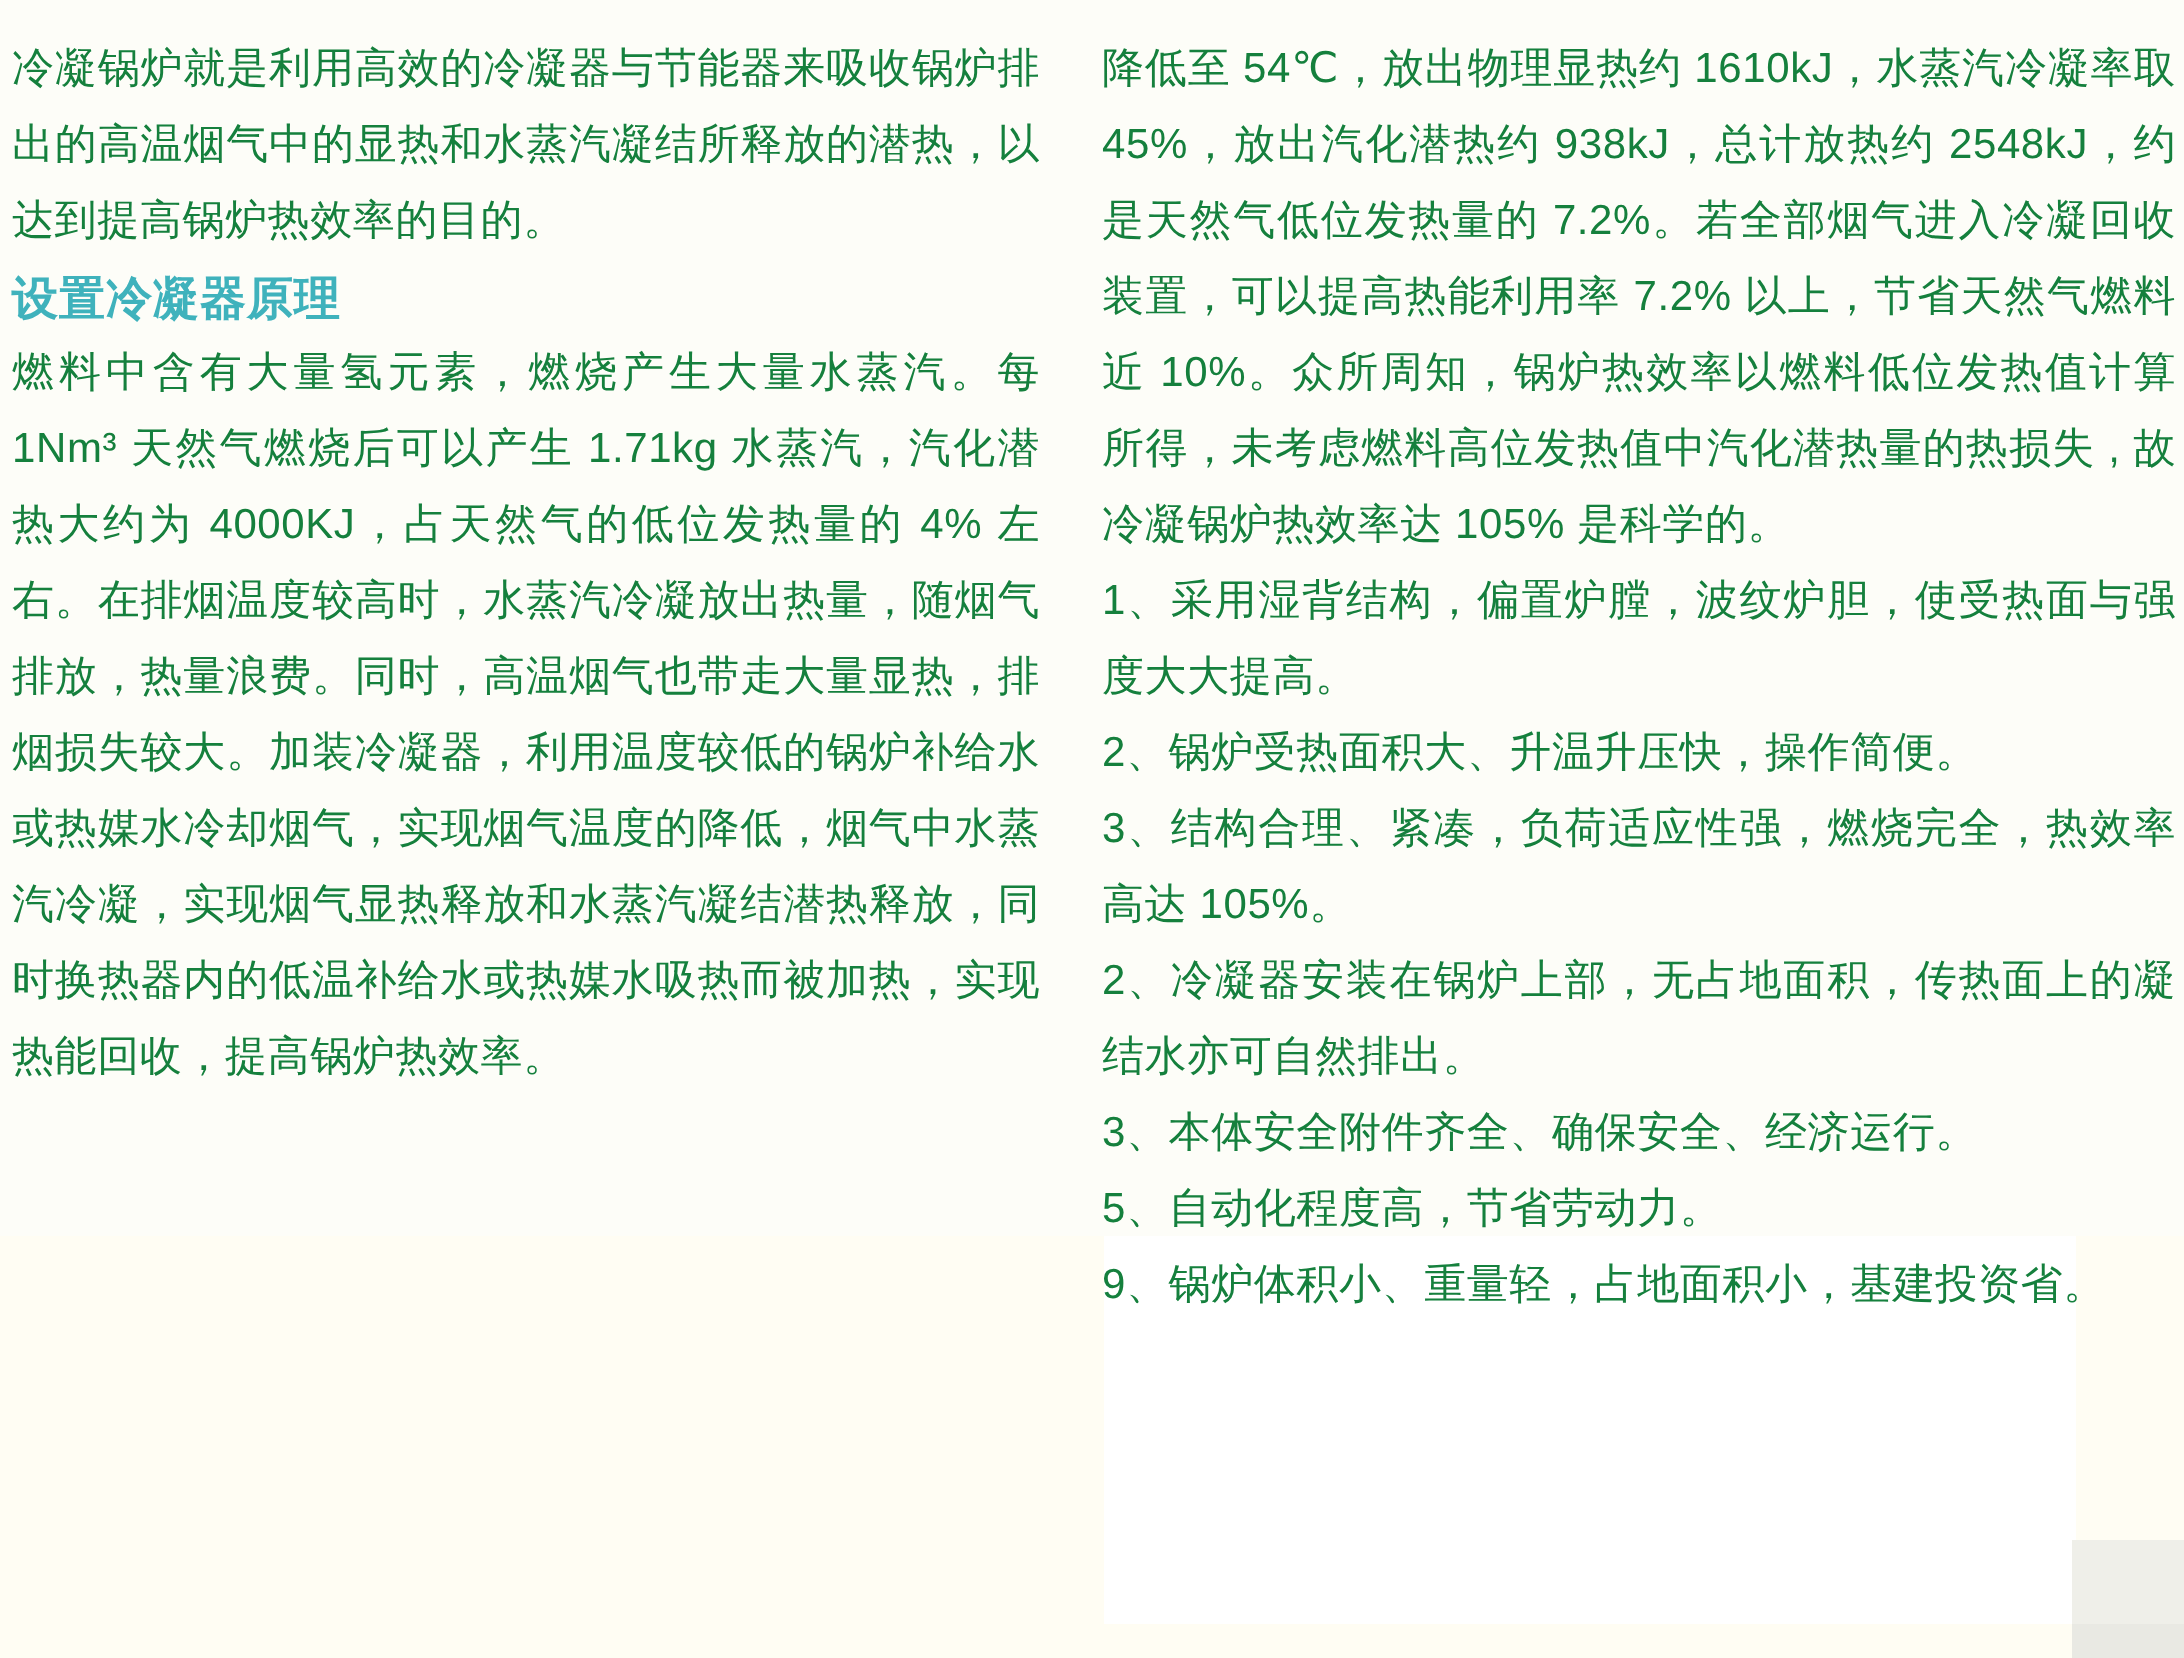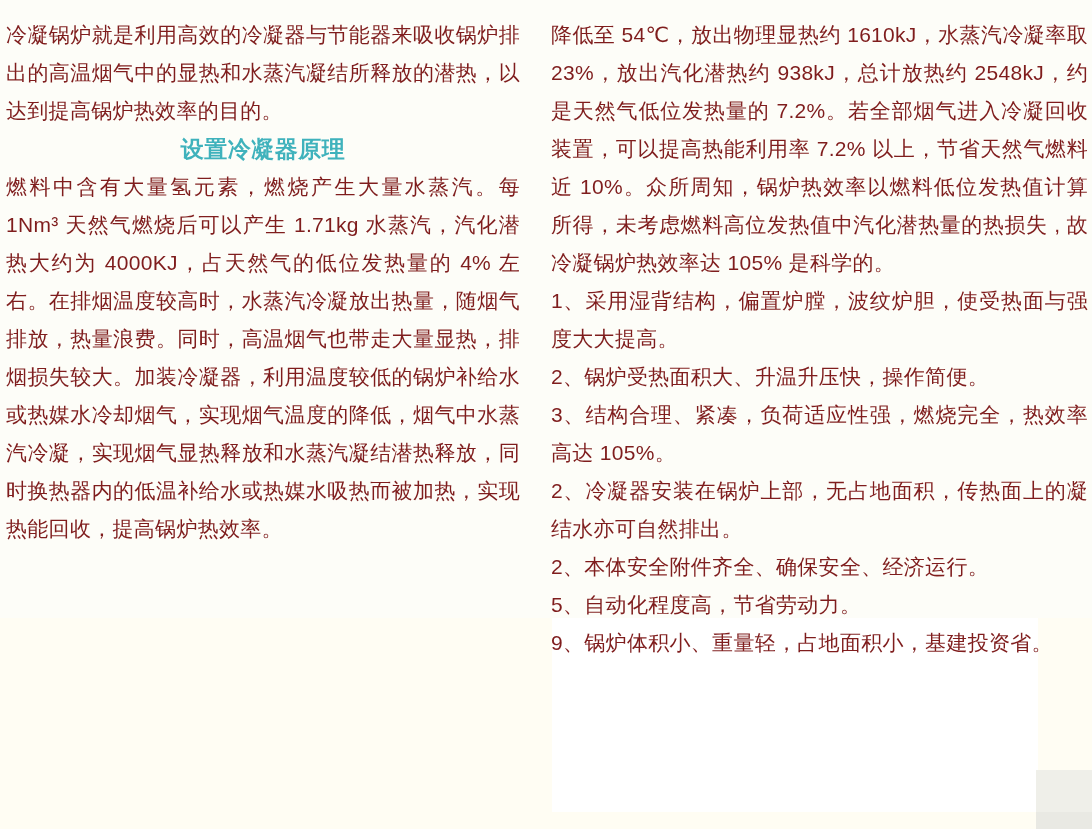--- a/index.html
+++ b/index.html
@@ -52,48 +52,48 @@
   .col-right {
     left: 551px;
     width: 537px;
   }
   .column p {
     margin: 0;
     font-size: 21px;
     line-height: 38px;
     text-align: justify;
     letter-spacing: 0.3px;
-    color: #7f1d1d;
+    color: #15803d;
   }
   .column h2 {
     margin: 0;
     font-size: 23px;
     line-height: 38px;
     font-weight: 600;
     letter-spacing: 0.5px;
     color: #3fb2bc;
-    text-align: center;
+    text-align: left;
   }
 </style>
 </head>
 <body>
 
 <div class="bg-top"></div>
 <div class="bg-white-panel"></div>
 <div class="bg-gray-corner"></div>
 <div class="bg-gray-corner2"></div>
 
 <div class="column col-left">
   <p>冷凝锅炉就是利用高效的冷凝器与节能器来吸收锅炉排出的高温烟气中的显热和水蒸汽凝结所释放的潜热，以达到提高锅炉热效率的目的。</p>
   <h2>设置冷凝器原理</h2>
   <p>燃料中含有大量氢元素，燃烧产生大量水蒸汽。每 1Nm³ 天然气燃烧后可以产生 1.71kg 水蒸汽，汽化潜热大约为 4000KJ，占天然气的低位发热量的 4% 左右。在排烟温度较高时，水蒸汽冷凝放出热量，随烟气排放，热量浪费。同时，高温烟气也带走大量显热，排烟损失较大。加装冷凝器，利用温度较低的锅炉补给水或热媒水冷却烟气，实现烟气温度的降低，烟气中水蒸汽冷凝，实现烟气显热释放和水蒸汽凝结潜热释放，同时换热器内的低温补给水或热媒水吸热而被加热，实现热能回收，提高锅炉热效率。</p>
 </div>
 
 <div class="column col-right">
-  <p>降低至 54℃，放出物理显热约 1610kJ，水蒸汽冷凝率取 23%，放出汽化潜热约 938kJ，总计放热约 2548kJ，约是天然气低位发热量的 7.2%。若全部烟气进入冷凝回收装置，可以提高热能利用率 7.2% 以上，节省天然气燃料近 10%。众所周知，锅炉热效率以燃料低位发热值计算所得，未考虑燃料高位发热值中汽化潜热量的热损失 , 故冷凝锅炉热效率达 105% 是科学的。</p>
+  <p>降低至 54℃，放出物理显热约 1610kJ，水蒸汽冷凝率取 45%，放出汽化潜热约 938kJ，总计放热约 2548kJ，约是天然气低位发热量的 7.2%。若全部烟气进入冷凝回收装置，可以提高热能利用率 7.2% 以上，节省天然气燃料近 10%。众所周知，锅炉热效率以燃料低位发热值计算所得，未考虑燃料高位发热值中汽化潜热量的热损失 , 故冷凝锅炉热效率达 105% 是科学的。</p>
   <p>1、采用湿背结构，偏置炉膛，波纹炉胆，使受热面与强度大大提高。</p>
   <p>2、锅炉受热面积大、升温升压快，操作简便。</p>
   <p>3、结构合理、紧凑，负荷适应性强，燃烧完全，热效率高达 105%。</p>
   <p>2、冷凝器安装在锅炉上部，无占地面积，传热面上的凝结水亦可自然排出。</p>
-  <p>2、本体安全附件齐全、确保安全、经济运行。</p>
+  <p>3、本体安全附件齐全、确保安全、经济运行。</p>
   <p>5、自动化程度高，节省劳动力。</p>
   <p>9、锅炉体积小、重量轻，占地面积小，基建投资省。</p>
 </div>
 
 </body></html>

